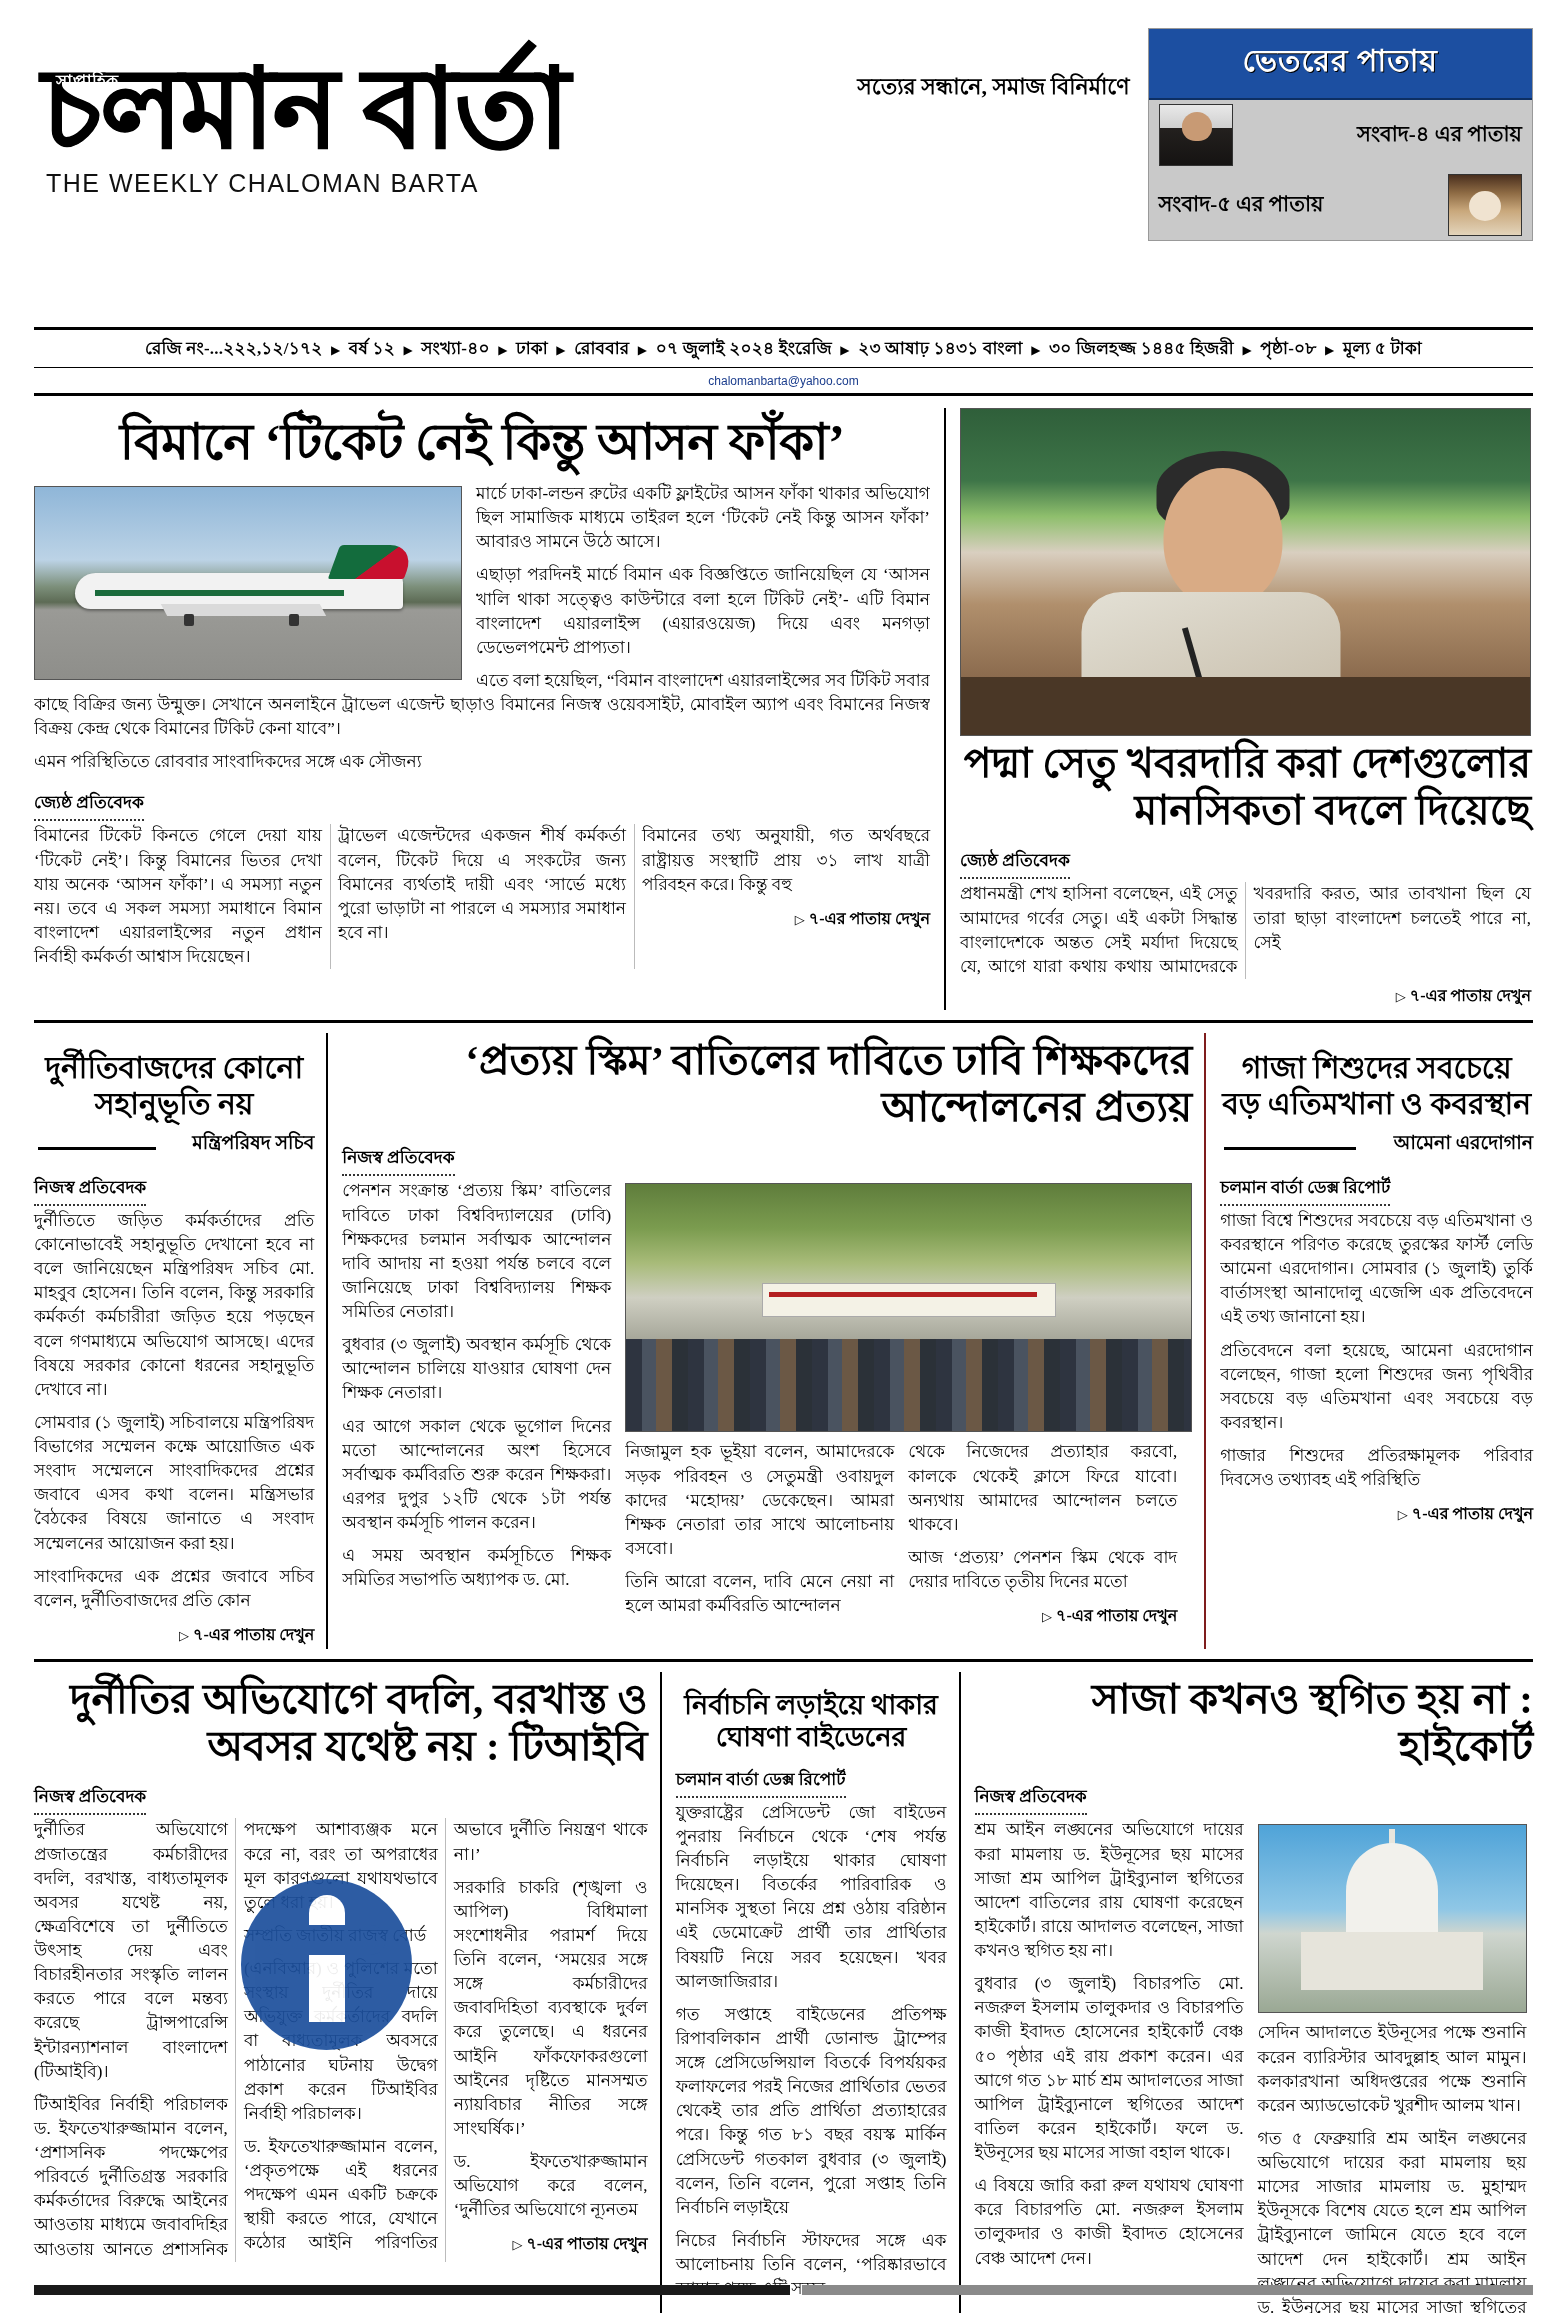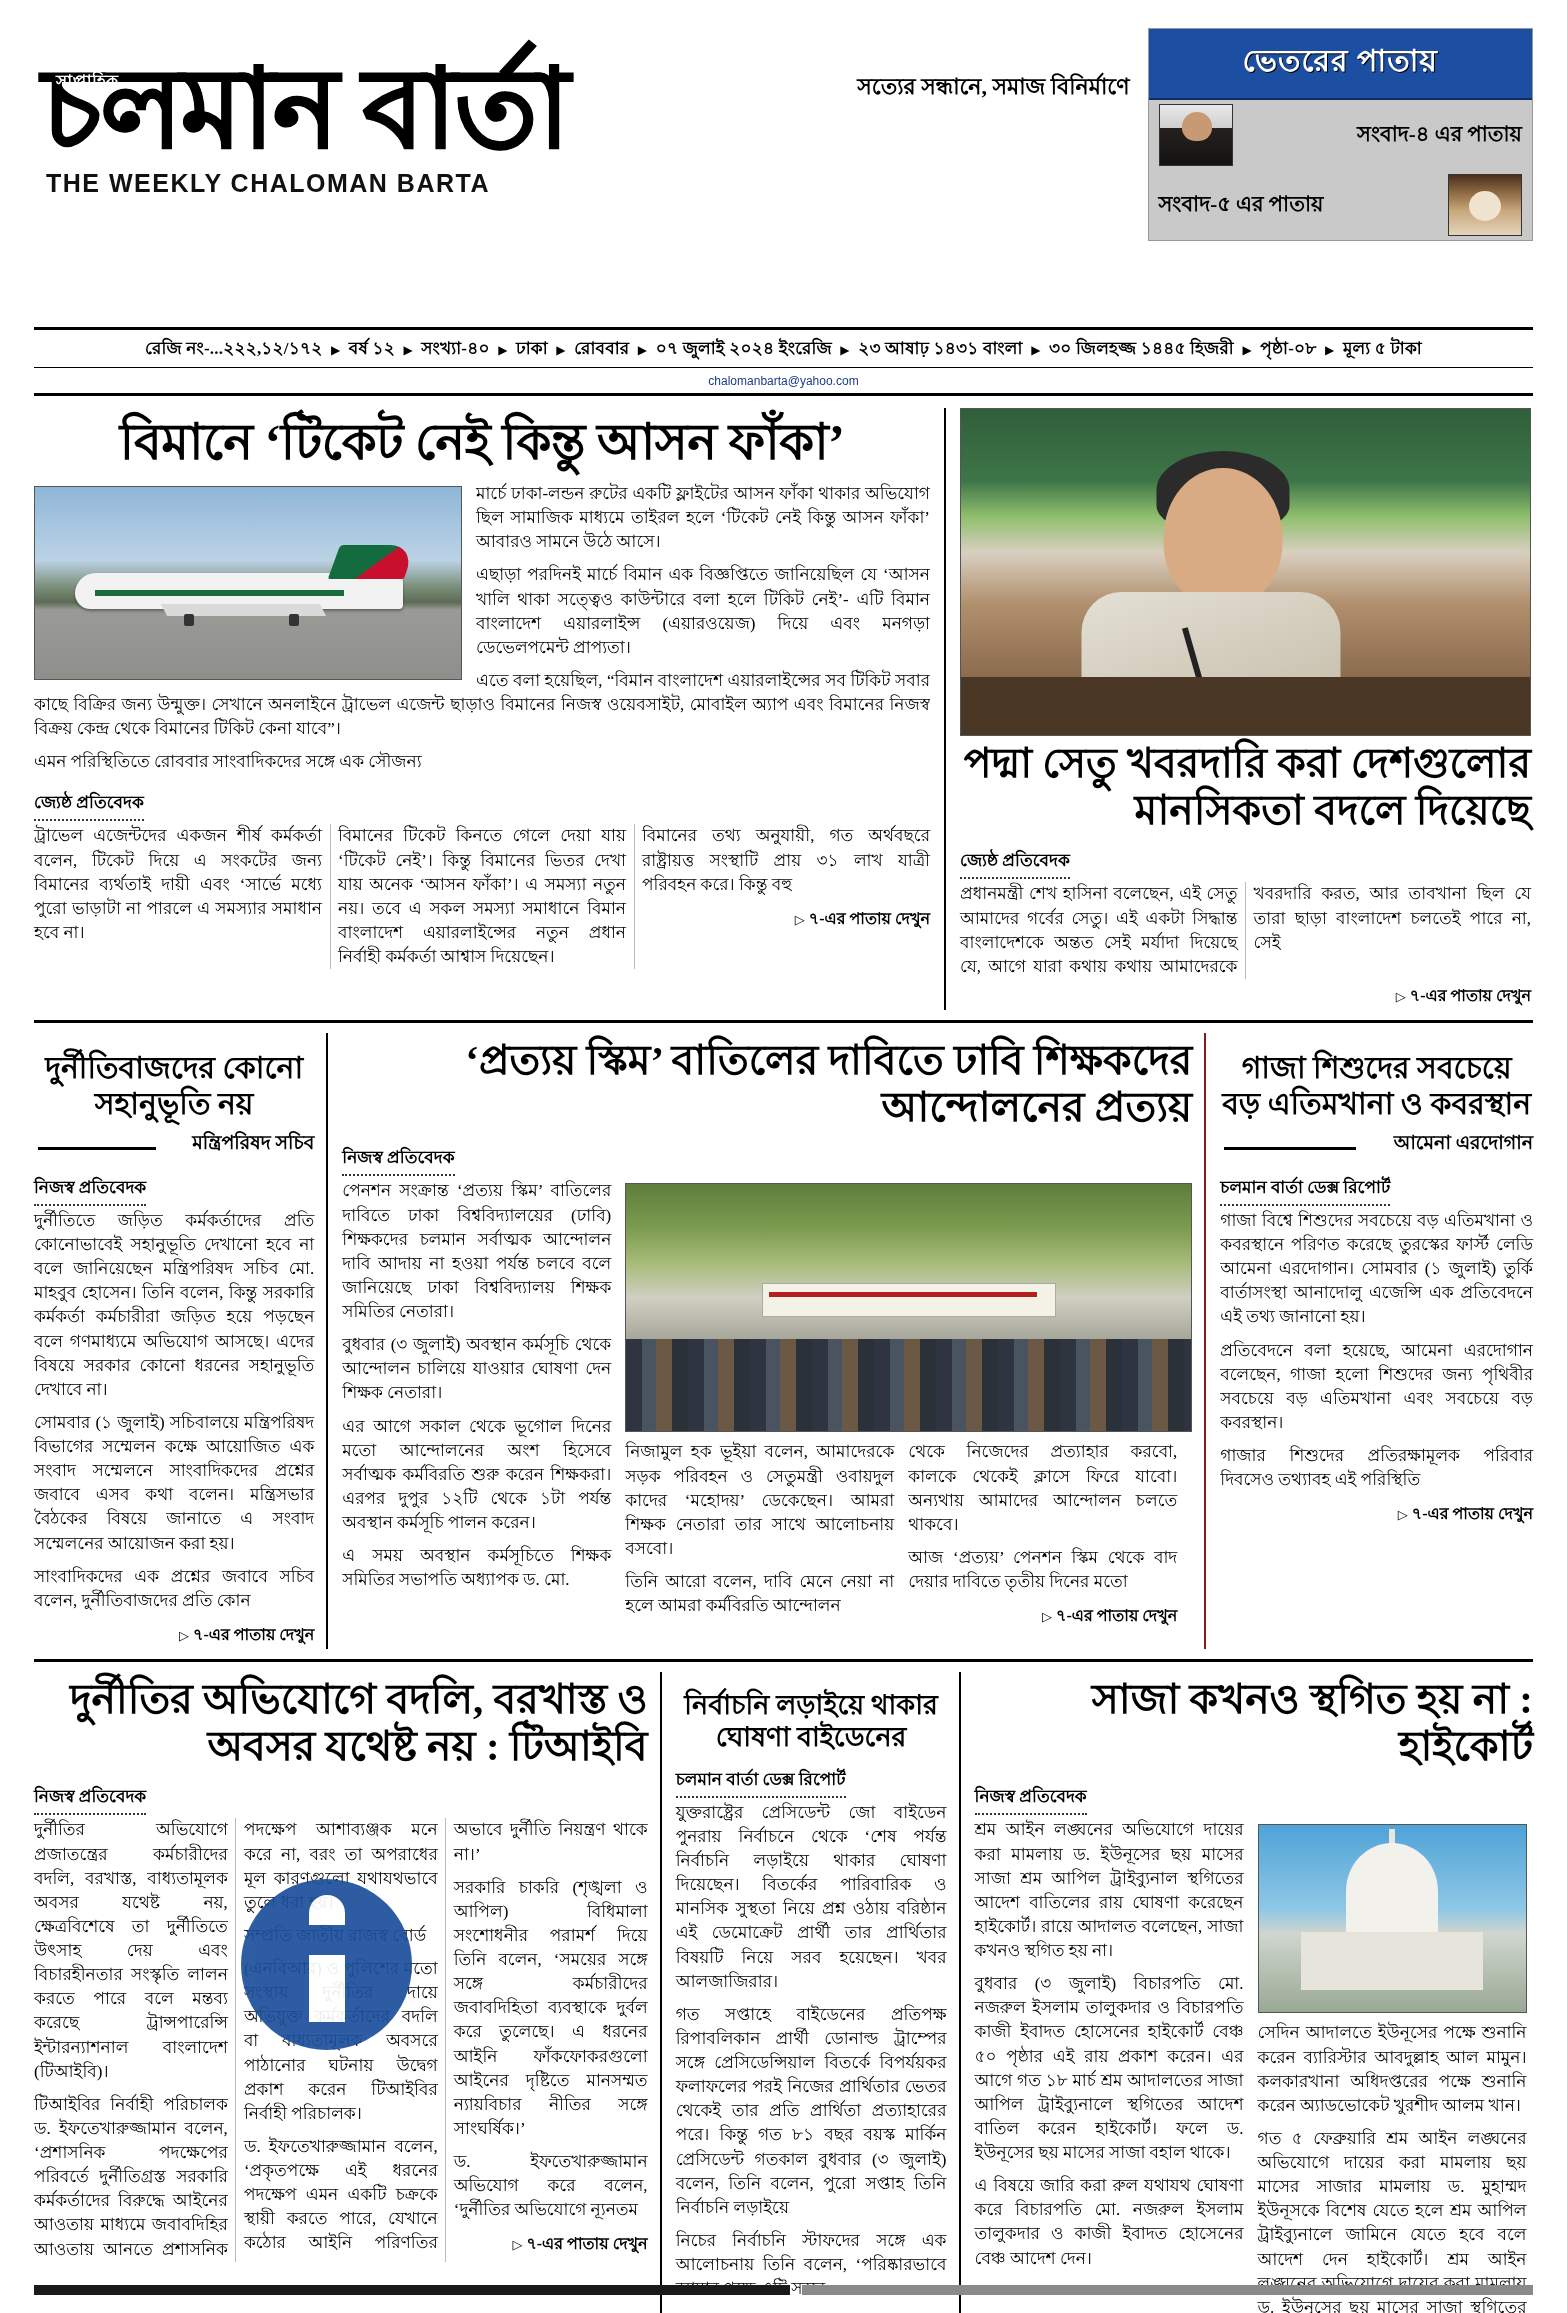--- a/index.html
+++ b/index.html
@@ -23,21 +23,21 @@
     font-family:"Liberation Sans", sans-serif; letter-spacing:0.5px;
   }
   .logo-main {
     font-size:111px; line-height:1.0; font-weight:bold;
     letter-spacing:-2px; margin:26px 0 0 8px;
     font-family:"Liberation Serif", serif;
     -webkit-text-stroke:1px #000;
     white-space:nowrap;
   }
   .logo-en {
-    font-size:25px; font-weight:bold; letter-spacing:1.5px;
+    font-size:25px; font-weight:normal; letter-spacing:1.5px;
     font-family:"Liberation Sans", sans-serif; margin:4px 0 0 12px;
     color:#111;
   }
   .mh-slogan {
     position:absolute; right:18px; bottom:92px;
     font-size:22px; font-weight:bold; white-space:nowrap;
   }
 
   
   .inner-box { width:396px; border:1px solid #999; background:#c9c9c9; }
@@ -251,22 +251,22 @@
           <span class="plane-gear2"></span>
         </div>
         <p class="body">মার্চে ঢাকা-লন্ডন রুটের একটি ফ্লাইটের আসন ফাঁকা থাকার অভিযোগ ছিল সামাজিক মাধ্যমে তাইরল হলে ‘টিকেট নেই কিন্তু আসন ফাঁকা’ আবারও সামনে উঠে আসে।</p>
         <p class="body">এছাড়া পরদিনই মার্চে বিমান এক বিজ্ঞপ্তিতে জানিয়েছিল যে ‘আসন খালি থাকা সত্ত্বেও কাউন্টারে বলা হলে টিকিট নেই’- এটি বিমান বাংলাদেশ এয়ারলাইন্স (এয়ারওয়েজ) দিয়ে এবং মনগড়া ডেভেলপমেন্ট প্রাপ্যতা।</p>
         <p class="body">এতে বলা হয়েছিল, “বিমান বাংলাদেশ এয়ারলাইন্সের সব টিকিট সবার কাছে বিক্রির জন্য উন্মুক্ত। সেখানে অনলাইনে ট্রাভেল এজেন্ট ছাড়াও বিমানের নিজস্ব ওয়েবসাইট, মোবাইল অ্যাপ এবং বিমানের নিজস্ব বিক্রয় কেন্দ্র থেকে বিমানের টিকিট কেনা যাবে”।</p>
         <p class="body">এমন পরিস্থিতিতে রোববার সাংবাদিকদের সঙ্গে এক সৌজন্য</p>
       </div>
 
       <div class="byline">জ্যেষ্ঠ প্রতিবেদক</div>
       <div class="cols3">
+        <p class="body">বিমানের টিকেট কিনতে গেলে দেয়া যায় ‘টিকেট নেই’। কিন্তু বিমানের ভিতর দেখা যায় অনেক ‘আসন ফাঁকা’। এ সমস্যা নতুন নয়। তবে এ সকল সমস্যা সমাধানে বিমান বাংলাদেশ এয়ারলাইন্সের নতুন প্রধান নির্বাহী কর্মকর্তা আশ্বাস দিয়েছেন।</p>
         <p class="body">ট্রাভেল এজেন্টদের একজন শীর্ষ কর্মকর্তা বলেন, টিকেট দিয়ে এ সংকটের জন্য বিমানের ব্যর্থতাই দায়ী এবং ‘সার্ভে মধ্যে পুরো ভাড়াটা না পারলে এ সমস্যার সমাধান হবে না।</p>
-        <p class="body">বিমানের টিকেট কিনতে গেলে দেয়া যায় ‘টিকেট নেই’। কিন্তু বিমানের ভিতর দেখা যায় অনেক ‘আসন ফাঁকা’। এ সমস্যা নতুন নয়। তবে এ সকল সমস্যা সমাধানে বিমান বাংলাদেশ এয়ারলাইন্সের নতুন প্রধান নির্বাহী কর্মকর্তা আশ্বাস দিয়েছেন।</p>
         <p class="body">বিমানের তথ্য অনুযায়ী, গত অর্থবছরে রাষ্ট্রায়ত্ত সংস্থাটি প্রায় ৩১ লাখ যাত্রী পরিবহন করে। কিন্তু বহু</p>
         <div class="jump">
           <span class="tri">▷</span>
           <span>৭-এর পাতায় দেখুন</span>
         </div>
       </div>
     </div>
 
     <div class="lead-right">
       <div class="photo photo-pm">

